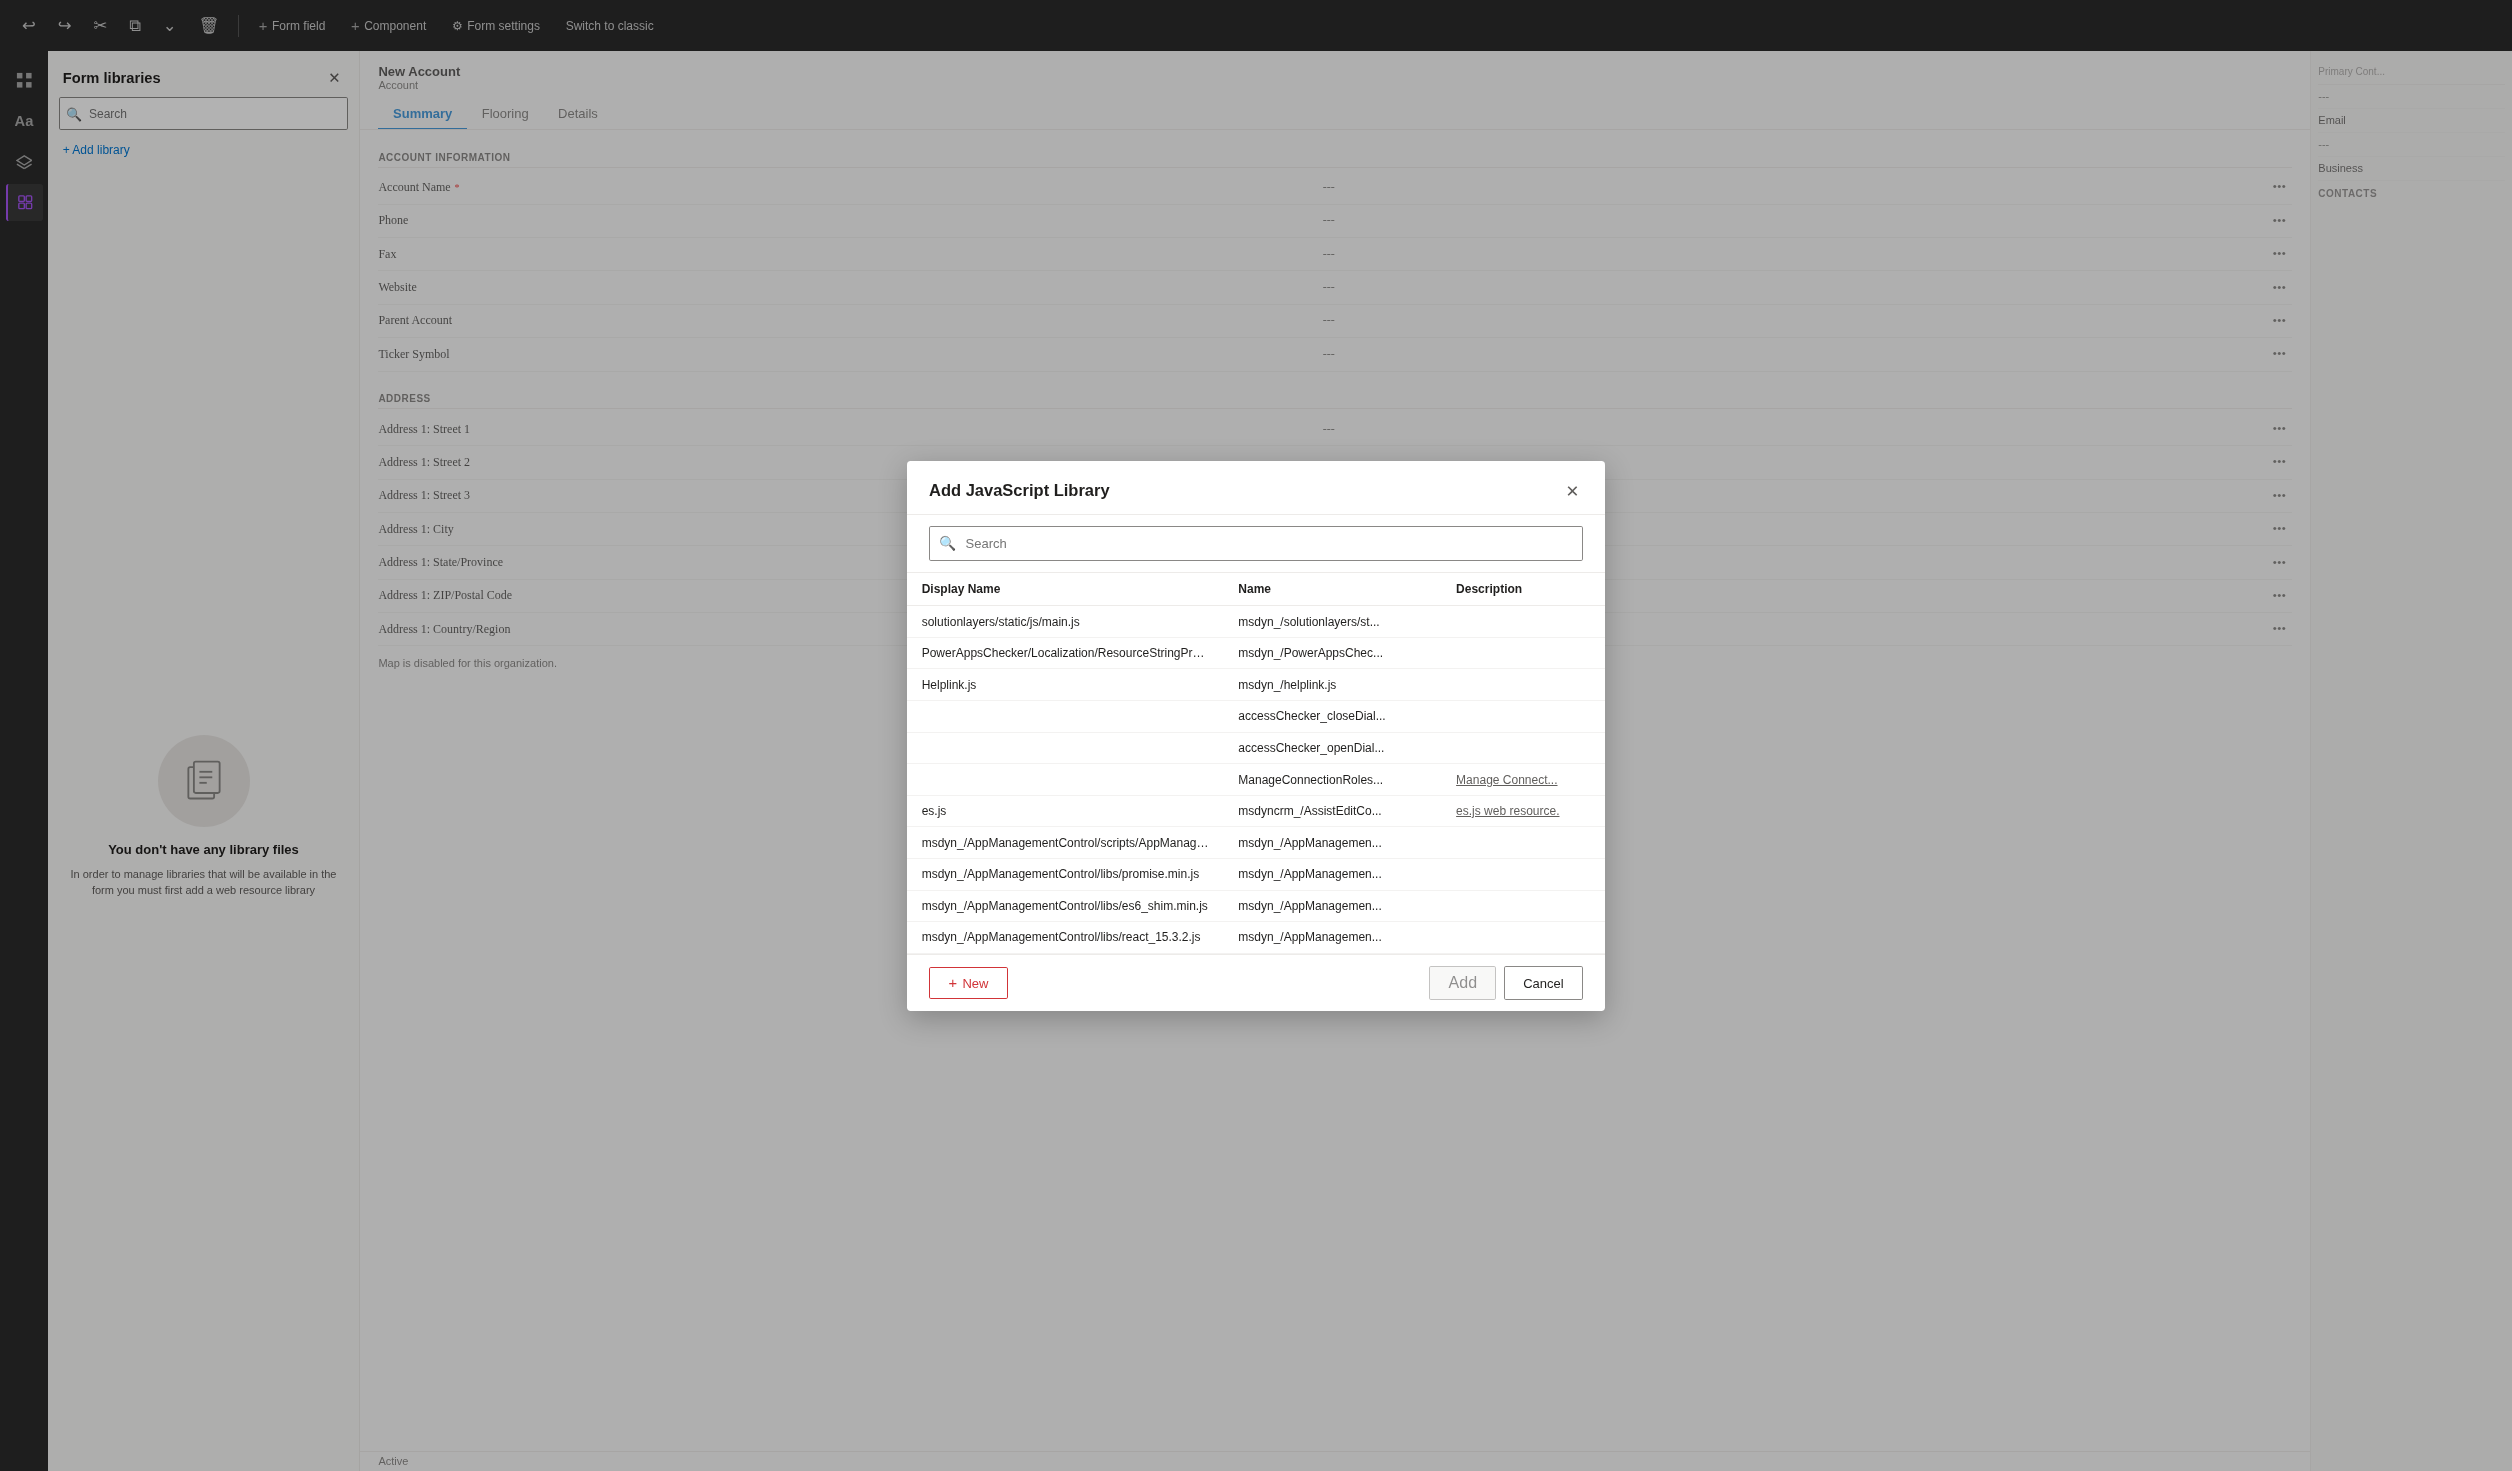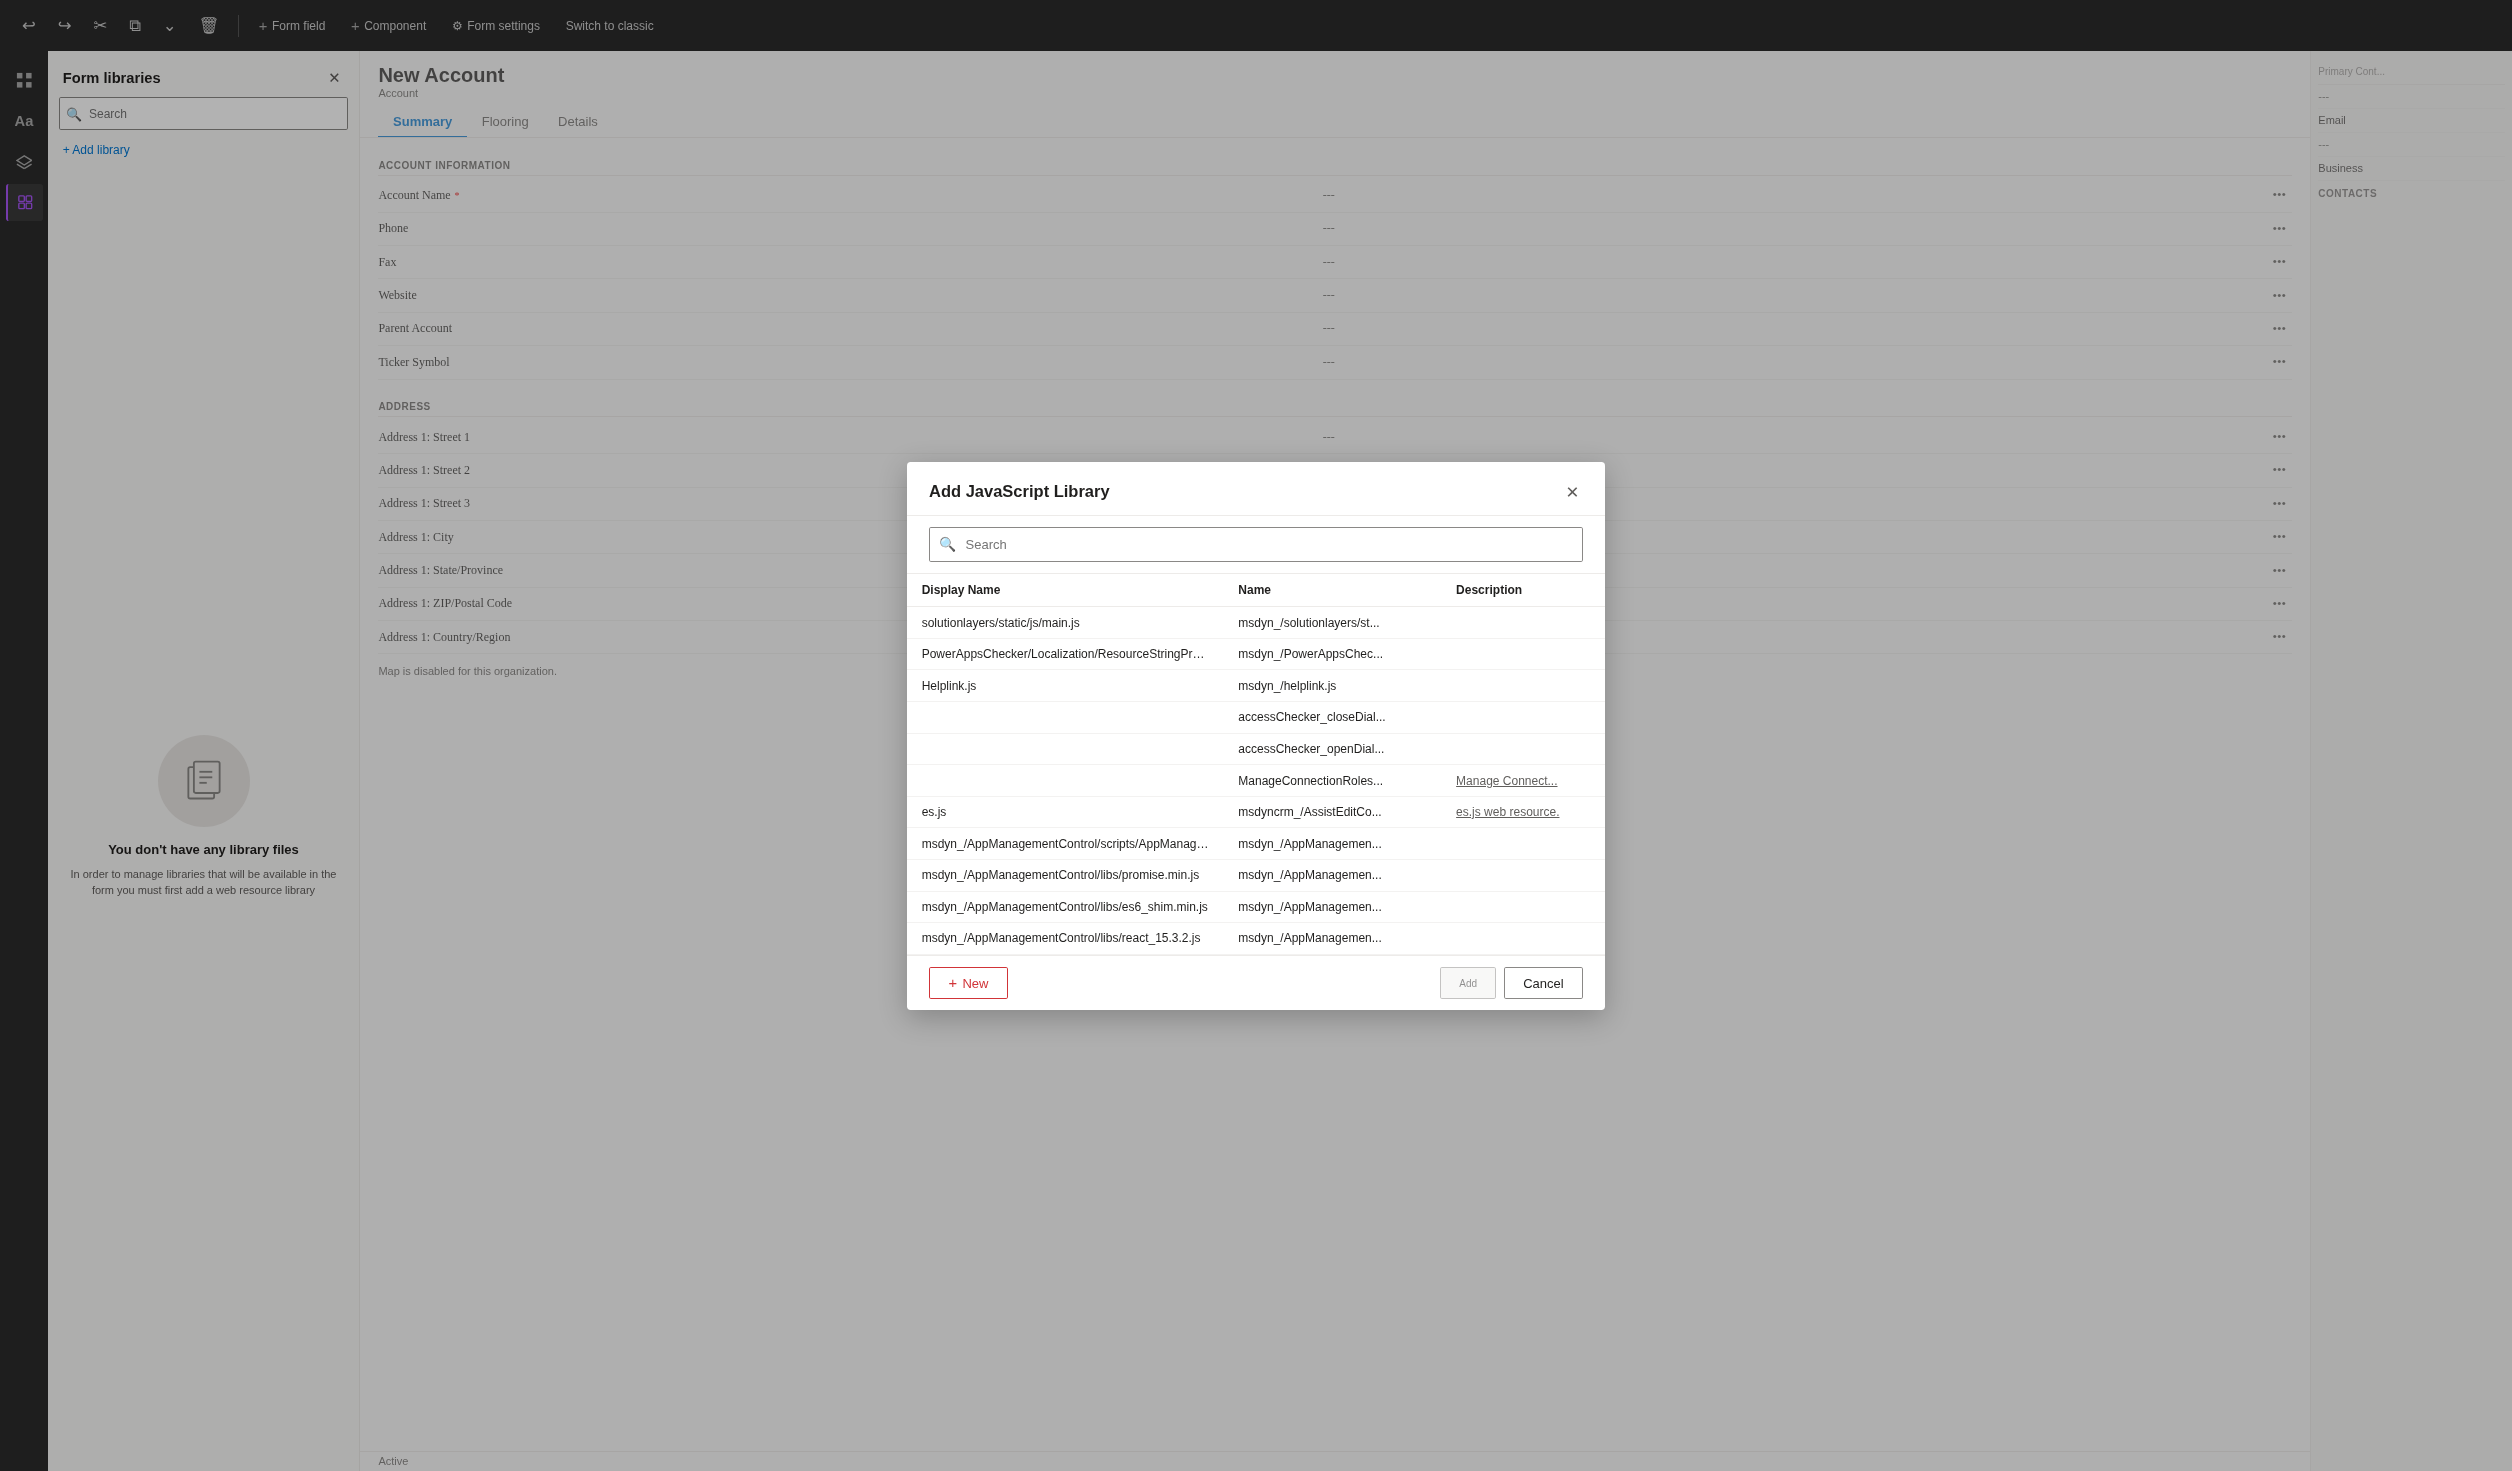--- a/index.html
+++ b/index.html
@@ -194,21 +194,21 @@
       display: flex;
       flex-direction: column;
       position: relative;
       filter: blur(0.5px) opacity(0.7);
     }
     .form-header {
       padding: 13px 18.4px 0 18.4px;
       border-bottom: 0.9px solid #edebe9;
     }
     .form-title {
-      font-size: 20px;
+      font-size: 13px;
       font-weight: 600;
       color: #201f1e;
     }
     .form-subtitle {
       font-size: 11px;
       color: #605e5c;
       margin-bottom: 7.3px;
     }
     .form-tabs {
       display: flex;
@@ -422,21 +422,21 @@
     .footer-right {
       display: flex;
       gap: 7.3px;
     }
     .add-btn {
       background: #f3f2f1;
       border: 0.9px solid #8a8886;
       color: #201f1e;
       border-radius: 1.8px;
       padding: 7.3px 18.4px;
-      font-size: 10px;
+      font-size: 16px;
       cursor: pointer;
     }
     .add-btn:disabled {
       opacity: 0.5;
       cursor: not-allowed;
     }
     .cancel-btn {
       background: #fff;
       border: 0.9px solid #8a8886;
       color: #201f1e;

